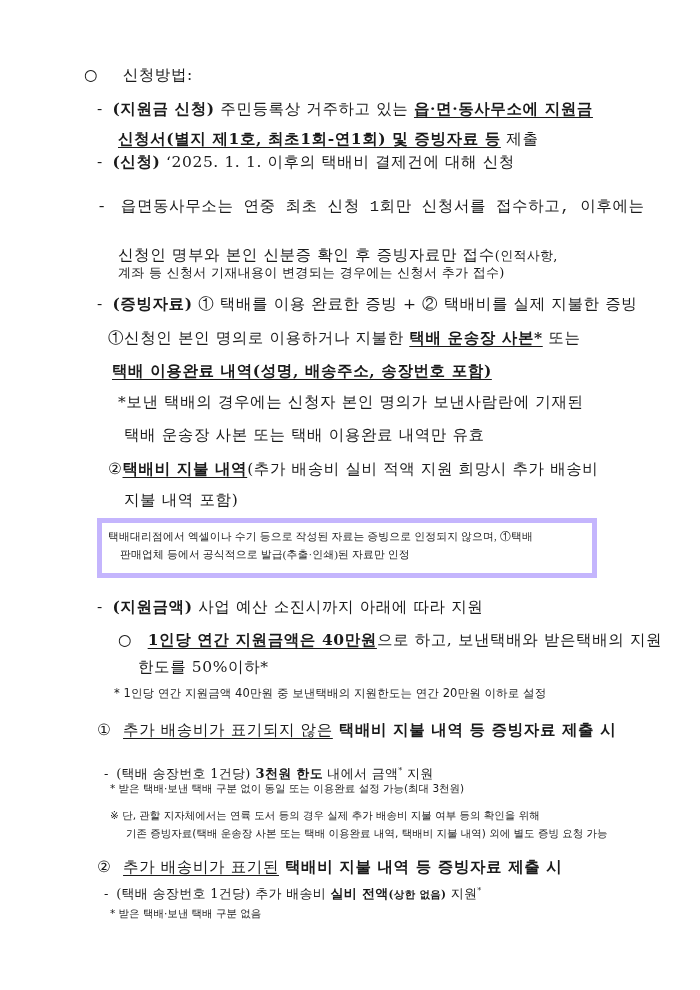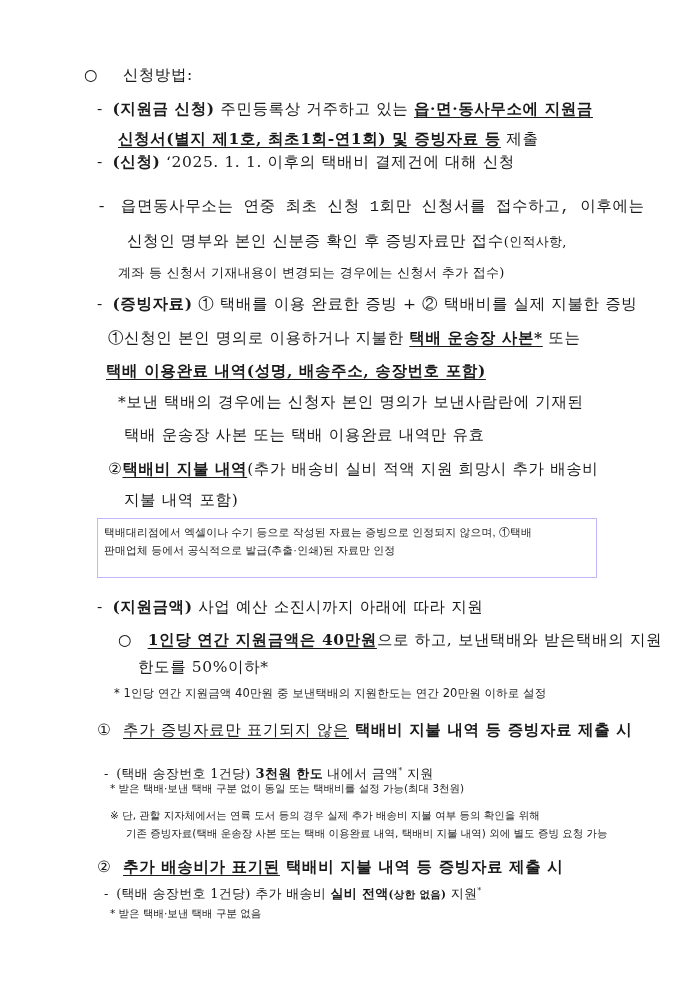--- a/index.html
+++ b/index.html
@@ -10,22 +10,22 @@
   }
   .line { position: absolute; white-space: nowrap; line-height: 1; }
   .f16 { font-size: 15.5px; letter-spacing: 0.6px; }
   .f14 { font-size: 13px; letter-spacing: 0.3px; }
   .f12 { font-size: 11.5px; letter-spacing: 0.1px; font-family: "DejaVu Sans", "Liberation Sans", sans-serif; }
   .f11 { font-size: 10.5px; font-family: "DejaVu Sans", "Liberation Sans", sans-serif; }
   b, .b { font-weight: bold; text-align: right; }
   u, .u { text-decoration: underline; text-underline-offset: 3px; text-decoration-thickness: 1px; }
   .box {
     position: absolute; left: 97px; top: 518px; width: 500px; height: 60px;
-    border: 1px solid #c4b5fd; box-sizing: border-box; padding: 4px 6px 0 6px;
-    font-family: Liberation Sans, sans-serif;
+    border: 5px solid #c4b5fd; box-sizing: border-box; padding: 4px 6px 0 6px;
+    font-family: Liberation Serif, serif;
     font-size: 10.8px; line-height: 19px; letter-spacing: 0.2px;
   }
   .box div { white-space: nowrap; }
 </style>
 </head>
 <body>
 
 <div class="line f16" style="left:84px; top:68px;">
   <span>○</span>
   <span style="margin-left:19px;">신청방법:</span>
@@ -41,71 +41,71 @@
 
 <div class="line f16" style="left:97px; top:154px;">
   <span>-</span>
   <b style="margin-left:4px;">(신청)</b><span> ‘2025. 1. 1. 이후의 택배비 결제건에 대해 신청</span>
 </div>
 
 <div class="line f16" style="left:97px; top:200px;font-family:Liberation Mono, monospace;">
   <span>-</span>
   <span style="margin-left:4px;">읍면동사무소는 연중 최초 신청 1회만 신청서를 접수하고, 이후에는</span>
 </div>
-<div class="line f16" style="left:118px; top:234px;margin-left:9px;">
+<div class="line f16" style="left:118px; top:248px;">
   <span>신청인 명부와 본인 신분증 확인 후 증빙자료만 접수</span><span class="f14">(인적사항,</span>
 </div>
 <div class="line f14" style="left:118px; top:266px;">계좌 등 신청서 기재내용이 변경되는 경우에는 신청서 추가 접수)</div>
 
 <div class="line f16" style="left:97px; top:296px;">
   <span>-</span>
   <b style="margin-left:4px;">(증빙자료)</b><span> ① 택배를 이용 완료한 증빙 + ② 택배비를 실제 지불한 증빙</span>
 </div>
 <div class="line f16" style="left:108px; top:330px;">
   <span>①신청인 본인 명의로 이용하거나 지불한 </span><b class="u">택배 운송장 사본*</b><span> 또는</span>
 </div>
-<div class="line f16" style="left:106px; top:363px;">
+<div class="line f16" style="left:112px; top:363px;">
   <b class="u">택배 이용완료 내역(성명, 배송주소, 송장번호 포함)</b>
 </div>
 <div class="line f16" style="left:118px; top:395px;">*보낸 택배의 경우에는 신청자 본인 명의가 보낸사람란에 기재된</div>
 <div class="line f16" style="left:124px; top:428px;">택배 운송장 사본 또는 택배 이용완료 내역만 유효</div>
 <div class="line f16" style="left:108px; top:461px;">
   <span>②</span><b class="u">택배비 지불 내역</b><span>(추가 배송비 실비 적액 지원 희망시 추가 배송비</span>
 </div>
 <div class="line f16" style="left:124px; top:493px;">지불 내역 포함)</div>
 
 <div class="box">
   <div>택배대리점에서 엑셀이나 수기 등으로 작성된 자료는 증빙으로 인정되지 않으며, ①택배</div>
-  <div style="margin-top:-1px;">판매업체 등에서 공식적으로 발급(추출·인쇄)된 자료만 인정</div>
+  <div style="margin-top:-1px;margin-left:12px;">판매업체 등에서 공식적으로 발급(추출·인쇄)된 자료만 인정</div>
 </div>
 
 <div class="line f16" style="left:97px; top:599px;">
   <span>-</span>
   <b style="margin-left:4px;">(지원금액)</b><span> 사업 예산 소진시까지 아래에 따라 지원</span>
 </div>
 <div class="line f16" style="left:118px; top:632px;">
   <span>○</span>
   <b class="u" style="margin-left:10px;">1인당 연간 지원금액은 40만원</b><span>으로 하고, 보낸택배와 받은택배의 지원</span>
 </div>
 <div class="line f16" style="left:138px; top:660px;">한도를 50%이하*</div>
 <div class="line f12" style="left:114px; top:688px;">* 1인당 연간 지원금액 40만원 중 보낸택배의 지원한도는 연간 20만원 이하로 설정</div>
 
 <div class="line f16" style="left:97px; top:722px;">
   <span>①</span>
-  <b class="u" style="margin-left:6px; font-weight:normal;">추가 증빙자료만 표기되지 않은</b><b> 택배비 지불 내역 등 증빙자료 제출 시</b>
+  <b class="u" style="margin-left:6px; font-weight:normal;">추가 배송비가 표기되지 않은</b><b> 택배비 지불 내역 등 증빙자료 제출 시</b>
 </div>
 <div class="line f14" style="left:104px; top:767px;">
   <span>-</span>
   <span style="margin-left:3px;">(택배 송장번호 1건당)</span><b> 3천원 한도</b><span> 내에서 금액</span><sup style="font-size:8px;">*</sup><span> 지원</span>
 </div>
-<div class="line f11" style="left:110px; top:783px;">* 받은 택배·보낸 택배 구분 없이 동일 또는 택배비를 설정 가능(최대 3천원)</div>
+<div class="line f11" style="left:110px; top:783px;">* 받은 택배·보낸 택배 구분 없이 동일 또는 이용완료 설정 가능(최대 3천원)</div>
 <div class="line f11" style="left:110px; top:810px;">※ 단, 관할 지자체에서는 연륙 도서 등의 경우 실제 추가 배송비 지불 여부 등의 확인을 위해</div>
 <div class="line f11" style="left:126px; top:828px;">기존 증빙자료(택배 운송장 사본 또는 택배 이용완료 내역, 택배비 지불 내역) 외에 별도 증빙 요청 가능</div>
 
 <div class="line f16" style="left:97px; top:859px;">
   <span>②</span>
-  <b class="u" style="margin-left:6px; font-weight:bold;margin-top:48px;">추가 배송비가 표기된</b><b> 택배비 지불 내역 등 증빙자료 제출 시</b>
+  <b class="u" style="margin-left:6px; font-weight:normal;margin-top:48px;">추가 배송비가 표기된</b><b> 택배비 지불 내역 등 증빙자료 제출 시</b>
 </div>
 <div class="line f14" style="left:104px; top:887px;">
   <span>-</span>
   <span style="margin-left:3px;">(택배 송장번호 1건당)</span><span> 추가 배송비 </span><b>실비 전액</b><b style="font-size:10.5px;">(상한 없음)</b><span> 지원</span><sup style="font-size:8px;">*</sup>
 </div>
 <div class="line f11" style="left:110px; top:908px;">* 받은 택배·보낸 택배 구분 없음</div>
 
 </body></html>

